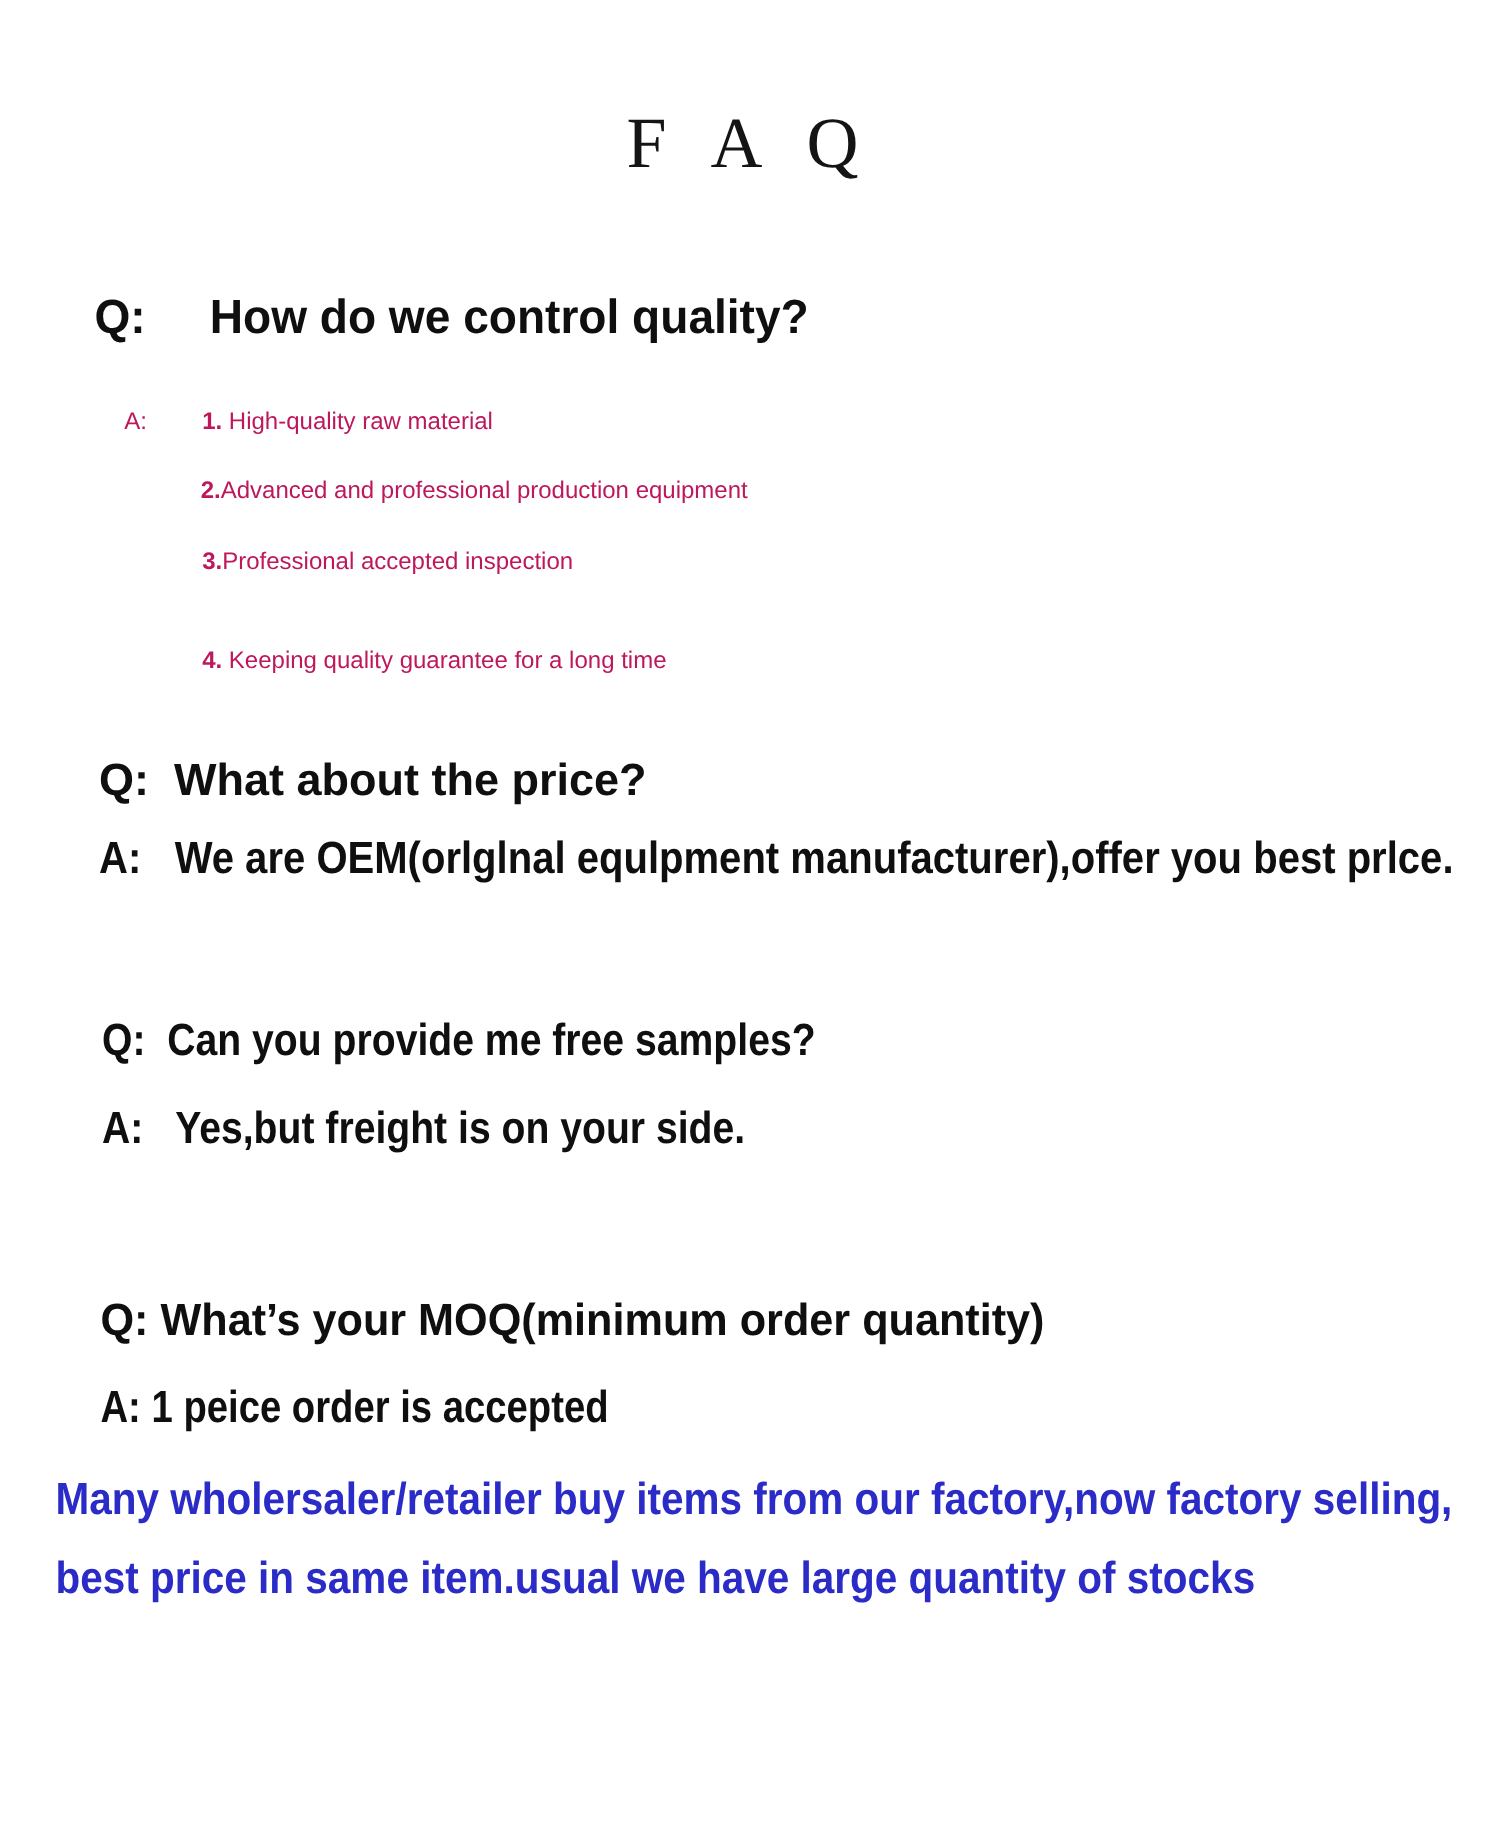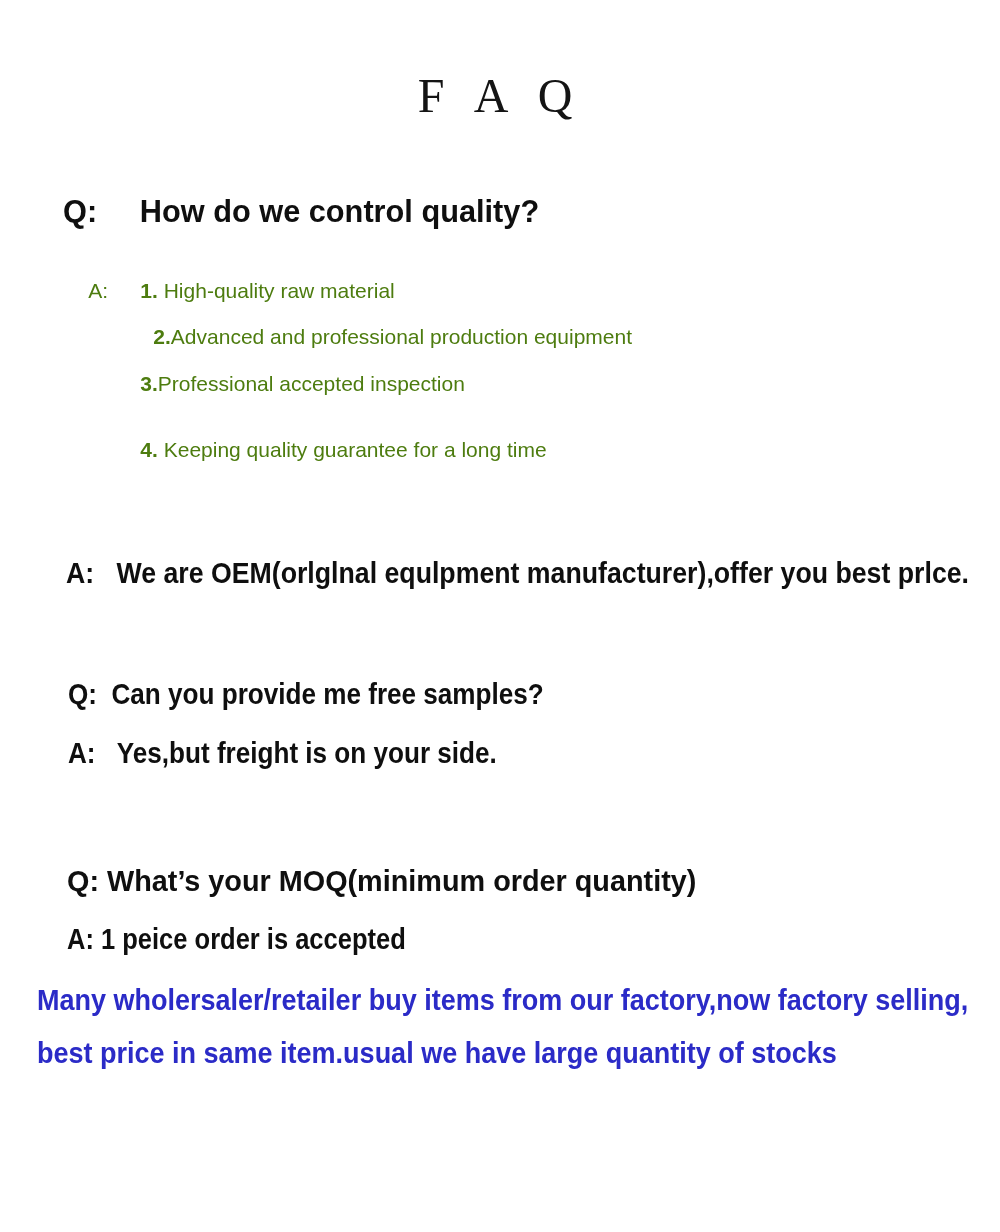--- a/index.html
+++ b/index.html
@@ -31,23 +31,23 @@
     transform-origin:left center;
   }
   .q1{font-size:32px;transform:scaleX(0.96);}
   .aline{
     font-weight:700;
     font-size:30px;
     color:#0f0f0f;
     transform-origin:left center;
   }
   .item{
-    font-size:21px;
+    font-size:16px;
     font-weight:400;
-    color:#4d7c0f;
+    color:#be185d;
   }
   .alabel{
     display:inline-block;
     width:52px;
     font-weight:400;
   }
   .num{font-weight:700;}
   .blue{font-weight:700;font-size:30px;transform-origin:left center;}
 </style>
 </head>
@@ -56,32 +56,33 @@
 <div id="canvas">
 
   <div class="title">F A Q</div>
 
   <div class="abs qline q1" style="top:193px;left:63px">Q:     How do we control quality?</div>
 
   <div class="abs item" style="top:255px;left:65px">
     <span class="alabel">A:</span><span class="num">1.</span><span> High-quality raw material</span>
   </div>
 
-  <div class="abs item" style="top:301px;left:130px">
+  <div class="abs item" style="top:301px;left:116px">
     <span class="num">2.</span><span>Advanced and professional production equipment</span>
   </div>
 
   <div class="abs item" style="top:348px;left:117px">
     <span class="num">3.</span><span>Professional accepted inspection</span>
   </div>
 
   <div class="abs item" style="top:414px;left:117px">
     <span class="num">4.</span><span> Keeping quality guarantee for a long time</span>
   </div>
 
+  <div class="abs qline" style="top:504px;left:66px">Q:  What about the price?</div>
   <div class="abs aline" style="top:556px;left:66px;transform:scaleX(0.89)">A:   We are OEM(orlglnal equlpment manufacturer),offer you best prlce.</div>
 
   <div class="abs qline" style="top:677px;left:68px;transform:scaleX(0.87)">Q:  Can you provide me free samples?</div>
   <div class="abs aline" style="top:736px;left:68px;transform:scaleX(0.87)">A:   Yes,but freight is on your side.</div>
 
   <div class="abs qline" style="top:864px;left:67px;transform:scaleX(0.96)">Q: What’s your MOQ(minimum order quantity)</div>
   <div class="abs aline" style="top:922px;left:67px;transform:scaleX(0.85)">A: 1 peice order is accepted</div>
 
   <div class="abs blue" style="top: 983px; left: 37px; transform: scaleX(0.9); color: rgb(43, 43, 199);">Many wholersaler/retailer buy items from our factory,now factory selling,</div>
   <div class="abs blue" style="top: 1036px; left: 37px; transform: scaleX(0.9); color: rgb(43, 43, 199);">best price in same item.usual we have large quantity of stocks</div>

